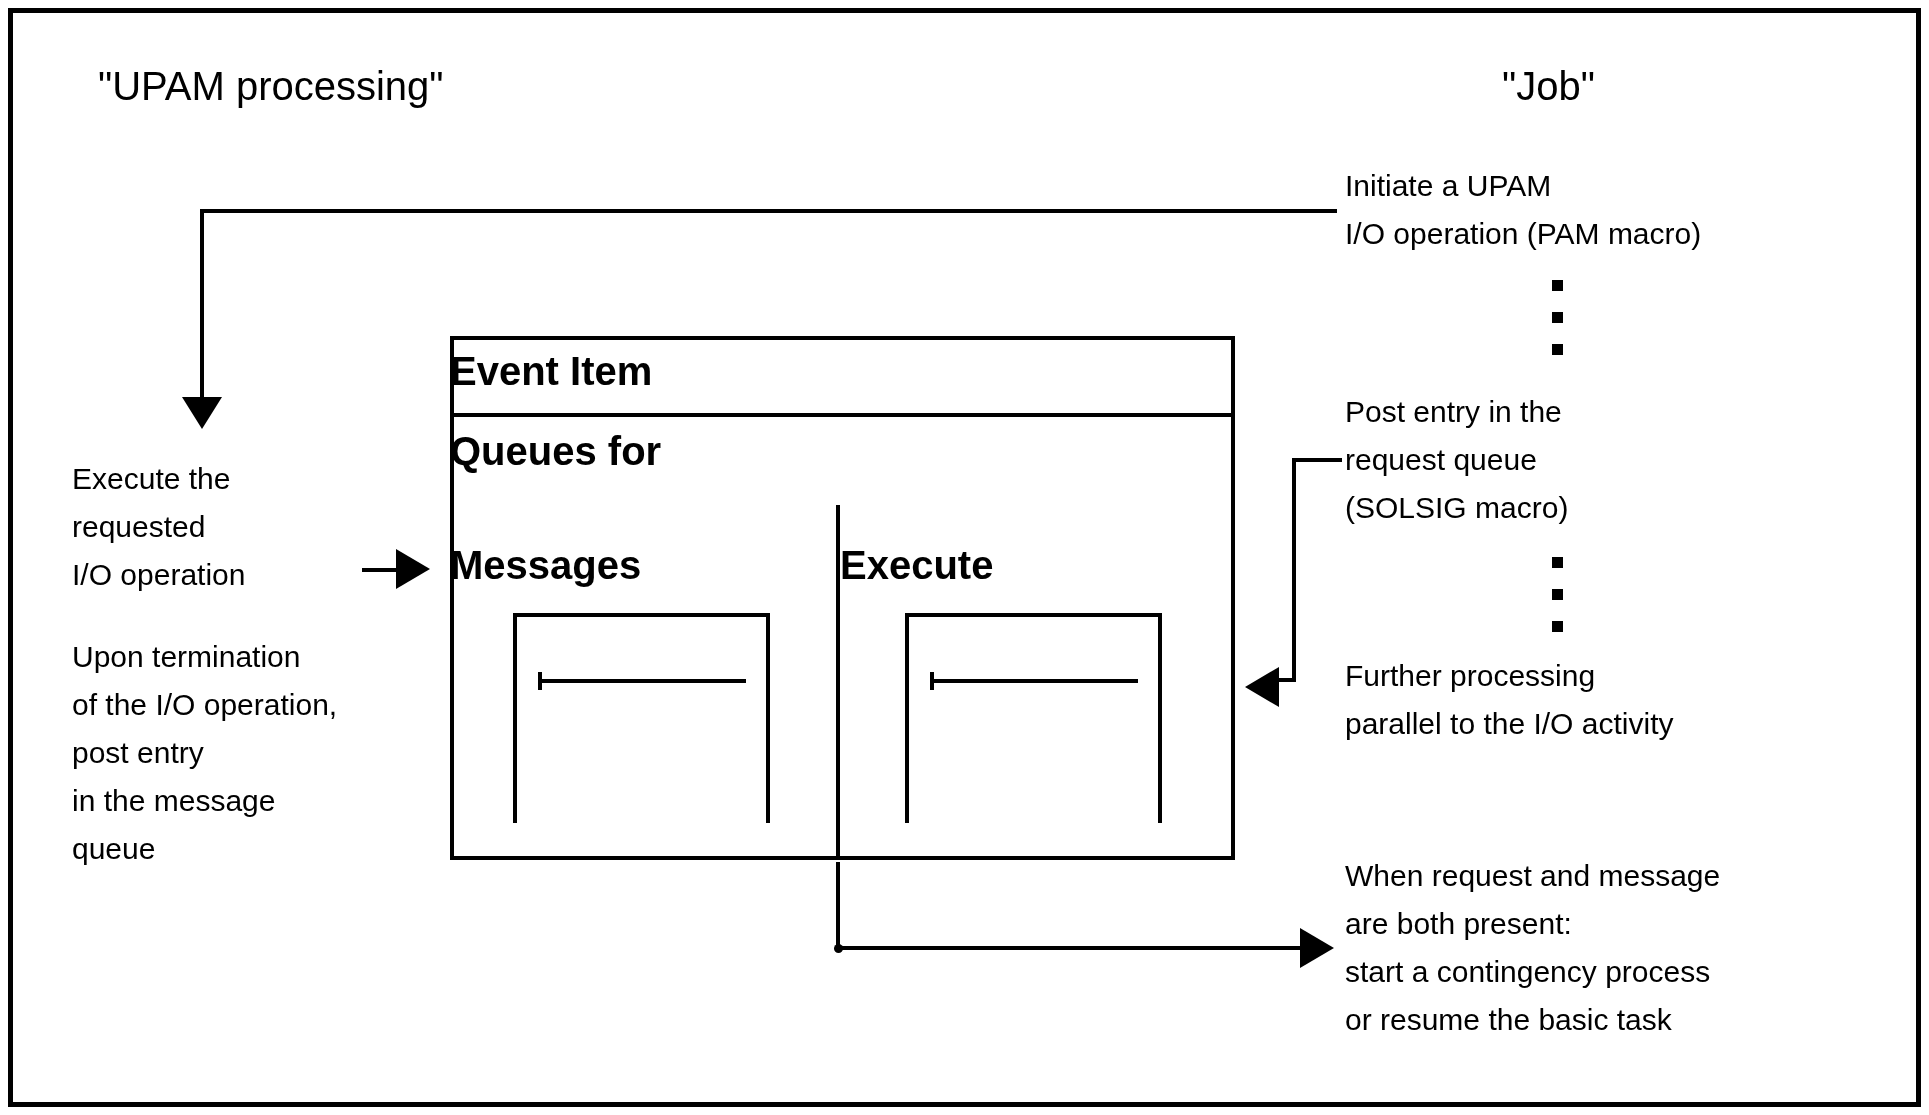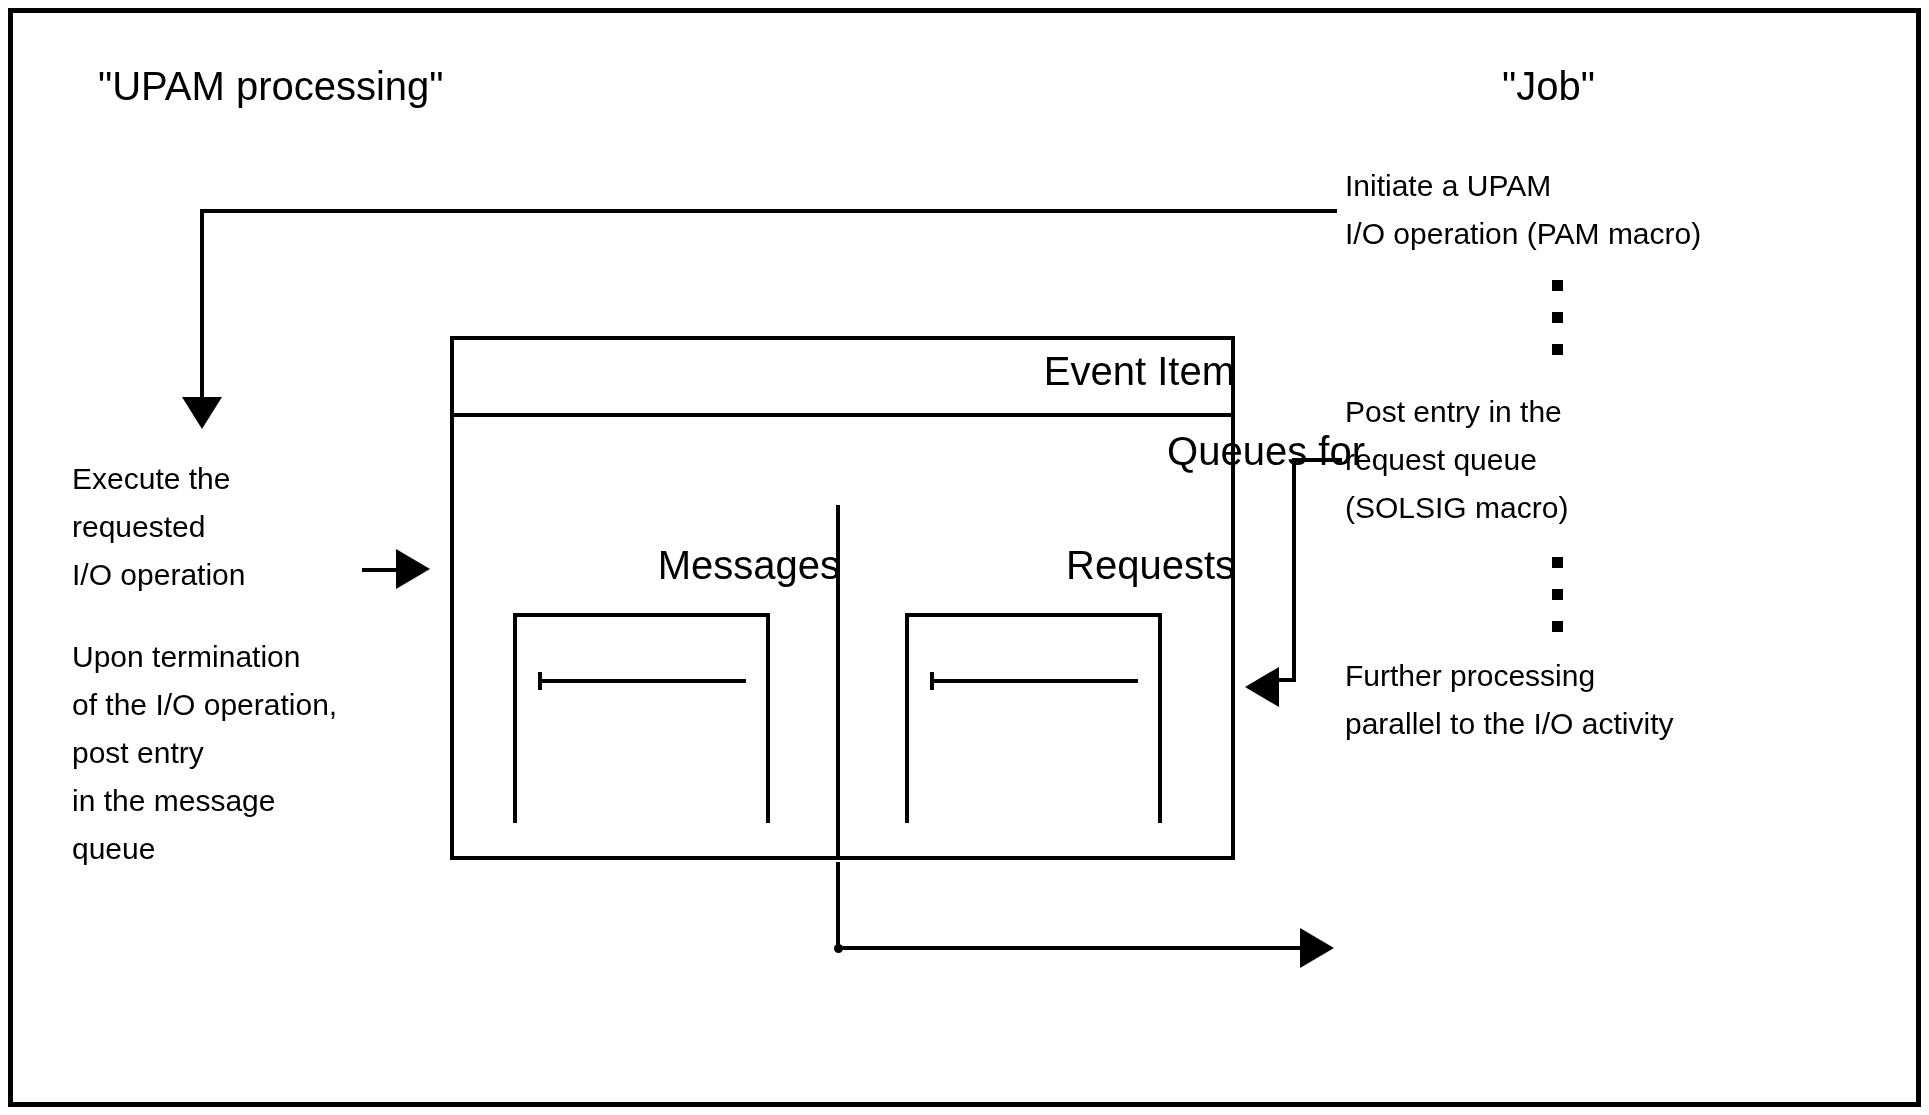--- a/index.html
+++ b/index.html
@@ -91,26 +91,27 @@
     height: 18px;
     background: #000000;
   }
   #messages-entry-line { left: 538px; top: 679px; width: 208px; }
   #messages-entry-tick { left: 538px; top: 672px; }
   #requests-entry-line { left: 930px; top: 679px; width: 208px; }
   #requests-entry-tick { left: 930px; top: 672px; }
 
   .label-center {
     position: absolute;
-    text-align: right;
+    text-align: left;
     font-size: 40px;
     line-height: 46px;
     color: #000000;
     font-family: "Liberation Sans", sans-serif;
     white-space: pre;
+    font-weight: bold;
   }
   
   .line-h { position: absolute; height: 4px; background: #000000; }
   .line-v { position: absolute; width: 4px; background: #000000; }
   .arrow-down {
     position: absolute;
     width: 0; height: 0;
     border-left: 20px solid transparent;
     border-right: 20px solid transparent;
     border-top: 32px solid #000000;
@@ -167,21 +168,21 @@
   <div class="label-center" style="left:450px; top:348px; width:785px;">Event Item</div>
   <div class="label-center" style="left:450px; top:428px; width:915px;">Queues for</div>
 
   <div id="queue-divider"></div>
 
   <div class="label-center" style="left:450px; top:542px; width:390px;">Messages</div>
   <div id="messages-box" class="queue-box"></div>
   <div id="messages-entry-line" class="queue-entry-line"></div>
   <div id="messages-entry-tick" class="queue-entry-tick"></div>
 
-  <div class="label-center" style="left:840px; top:542px; width:395px;">Requests</div>
+  <div class="label-center" style="left:840px; top:542px; width:395px;">Execute</div>
   <div id="requests-box" class="queue-box"></div>
   <div id="requests-entry-line" class="queue-entry-line"></div>
   <div id="requests-entry-tick" class="queue-entry-tick"></div>
 
   <div class="txt" style="left:72px; top:633px;">Upon termination
 of the I/O operation,
 post entry
 in the message
 queue</div>
 
@@ -207,20 +208,24 @@
 
   <div class="vdots" style="left:1552px; top:557px;">
     <i></i>
       <i></i>
       <i></i>
   </div>
 
   <div class="txt" style="left:1345px; top:652px;">Further processing
 parallel to the I/O activity</div>
 
+  <div class="txt" style="left:1345px; top:852px;">When request and message
+are both present:
+start a contingency process
+or resume the basic task</div>
 
   <div class="line-h" style="left:1292px; top:458px; width:50px;"></div>
   <div class="line-v" style="left:1292px; top:458px; height:224px;"></div>
   <div class="line-h" style="left:1278px; top:678px; width:18px;"></div>
   <div class="arrow-left" style="left:1245px; top:667px;"></div>
 
   <div class="line-v" style="left:836px; top:862px; height:88px;"></div>
   <div class="endcap-dot" style="left:834px; top:944px;"></div>
   <div class="line-h" style="left:836px; top:946px; width:486px;"></div>
   <div class="arrow-right" style="left:1300px; top:928px;"></div>

